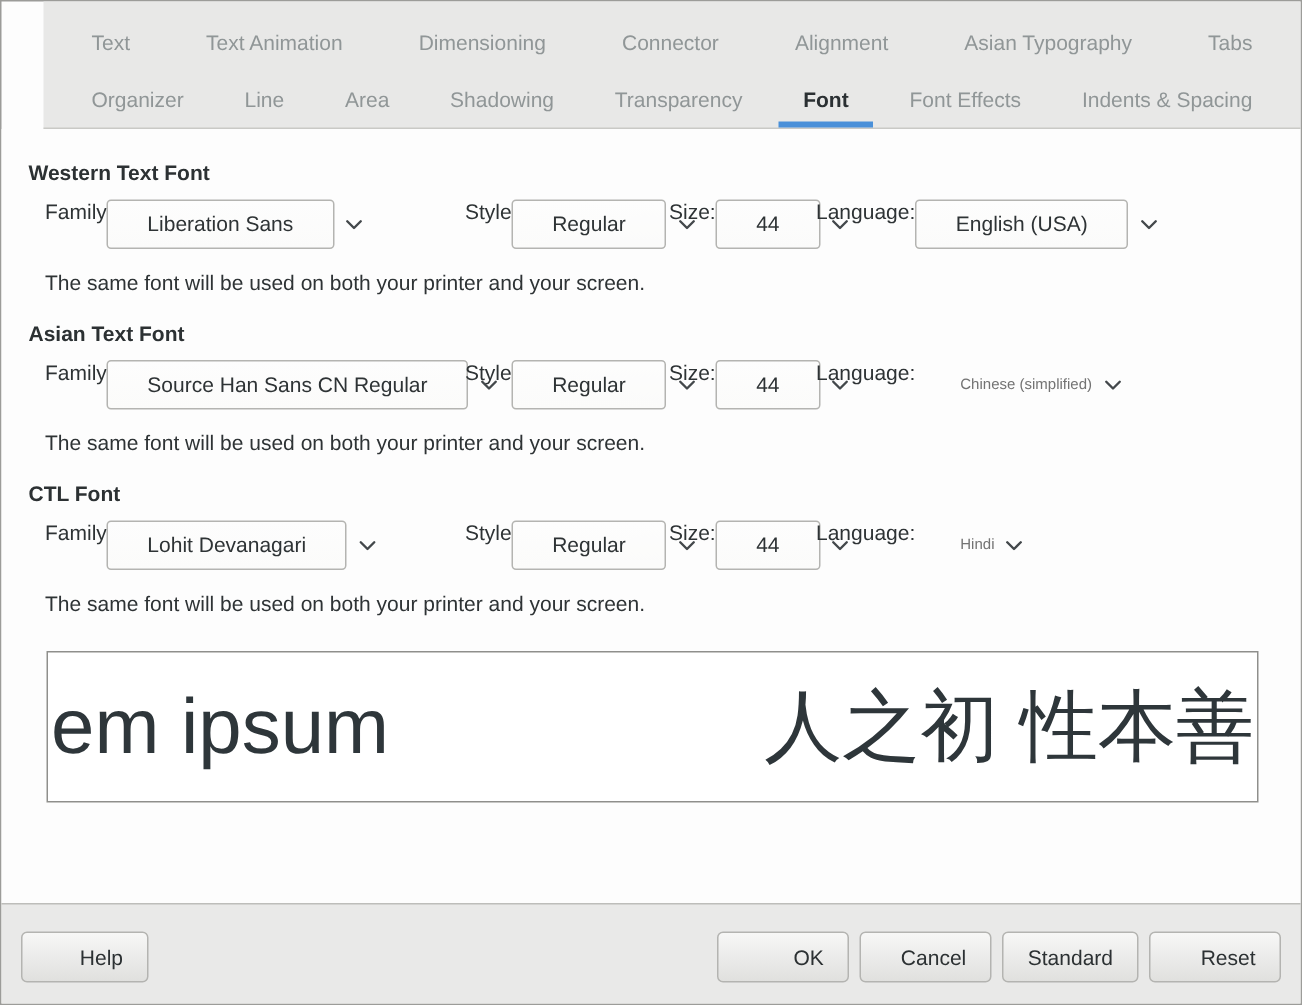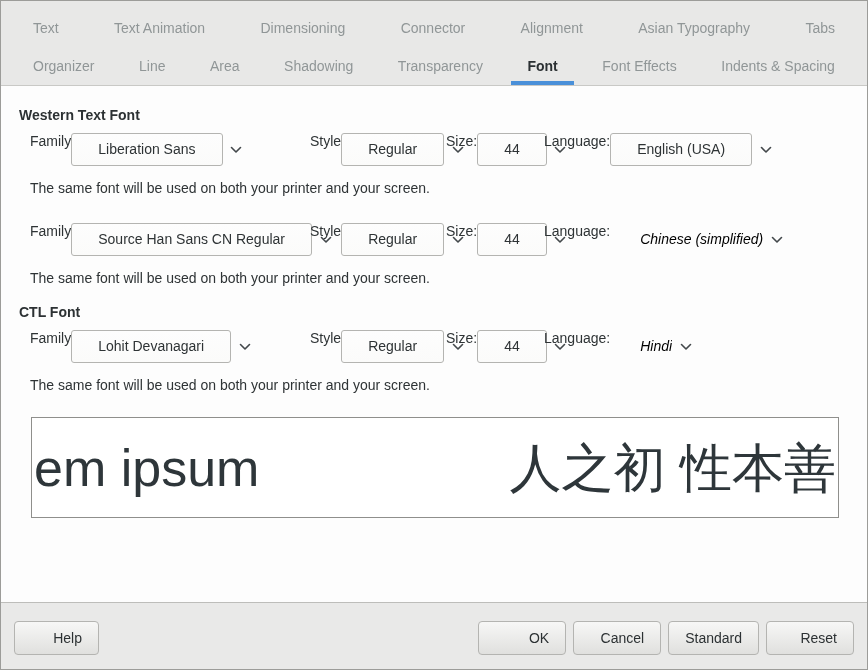--- a/index.html
+++ b/index.html
@@ -14,20 +14,21 @@
     display: flex; flex-direction: column;
     background: #fdfdfd;
   }
 
   
   .tabbar {
     background: #e8e8e7;
     border-bottom: 1px solid #c9c9c6;
     padding-top: 8px;
     flex: 0 0 85px;
+    margin-left: 28px;
   }
   .tab-row {
     display: flex; align-items: stretch;
     justify-content: space-between;
     padding: 0 30px;
     height: 38px;
   }
   .tab {
     display: flex; align-items: center;
     font-size: 14px; color: #909697;
@@ -66,23 +67,23 @@
   .value-box {
     flex: 1 1 auto; height: 33px;
     background: linear-gradient(#fdfdfd, #fbfbfa);
     border: 1px solid #b4b4b1; border-radius: 3px;
     font-size: 14px; color: #2e3335;
     line-height: 31px; padding: 0 26px;
     white-space: nowrap; overflow: hidden;
   }
   .value-plain {
     flex: 1 1 auto; height: 33px;
-    font-size: 14px; color: #000000;
+    font-size: 10px; color: #737373;
     line-height: 33px; padding-left: 30px;
-    white-space: nowrap; overflow: hidden; font-style: italic;
+    white-space: nowrap; overflow: hidden;
   }
   .chevron {
     flex: 0 0 auto; margin-left: 7px;
     display: flex; align-items: center; justify-content: center;
     width: 13px; height: 33px; cursor: default;
   }
   .note {
     margin: 14px 29px 0 29px;
     font-size: 14px; color: #2e3335;
     height: 17px; line-height: 17px;
@@ -230,20 +231,21 @@
                   <polyline points="1.5,1.5 6,6 10.5,1.5" fill="none" stroke="#43484b" stroke-width="1.6" stroke-linecap="round" stroke-linejoin="round"></polyline>
                 </svg>
             </div>
           </div>
         </div>
       </div>
       <div class="note">The same font will be used on both your printer and your screen.</div>
     </div>
 
     <div class="section">
+      <div class="section-title">Asian Text Font</div>
       <div class="fields">
         <div class="field">
           <div class="field-label">Family</div>
           <div class="control">
             <div class="value-box">Source Han Sans CN Regular</div>
             <div class="chevron">
               <svg width="12" height="8" viewBox="0 0 12 8">
                   <polyline points="1.5,1.5 6,6 10.5,1.5" fill="none" stroke="#43484b" stroke-width="1.6" stroke-linecap="round" stroke-linejoin="round"></polyline>
                 </svg>
             </div>

